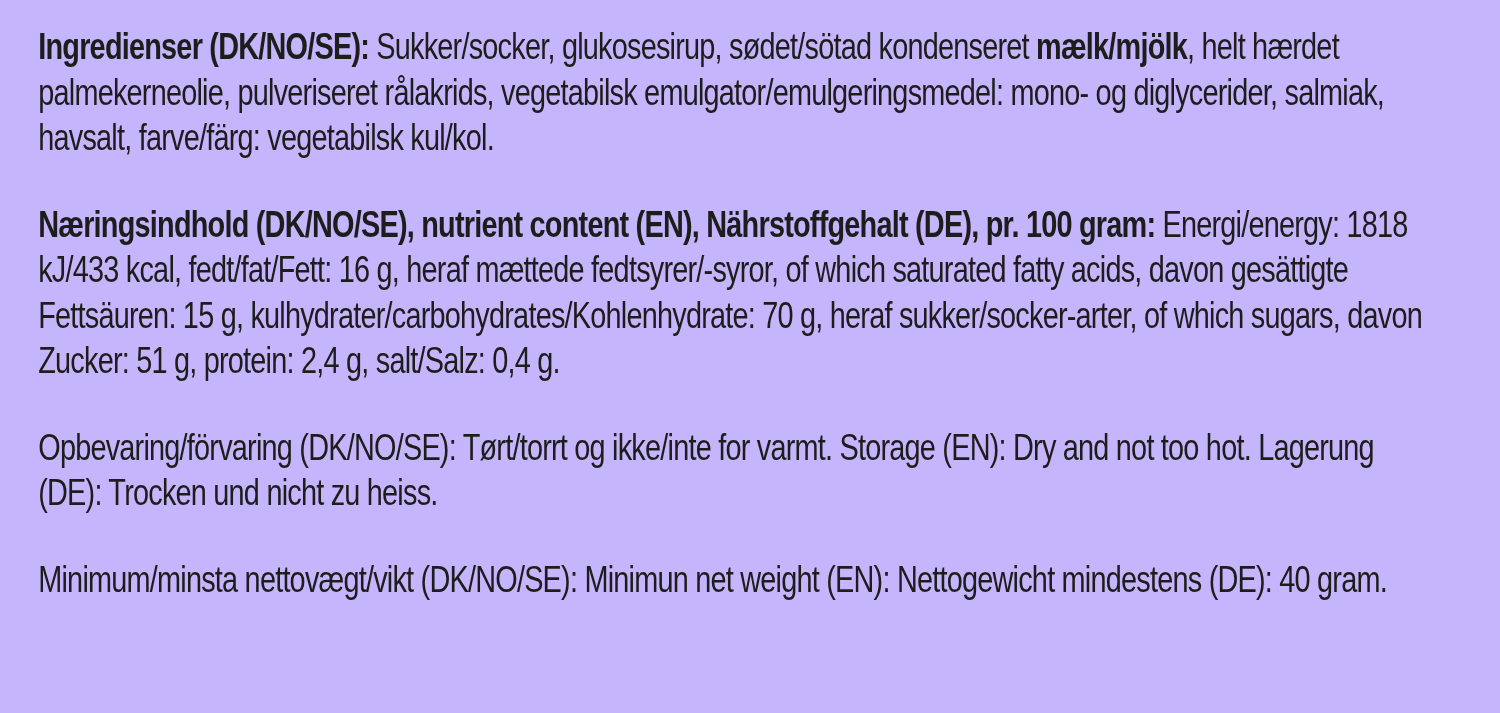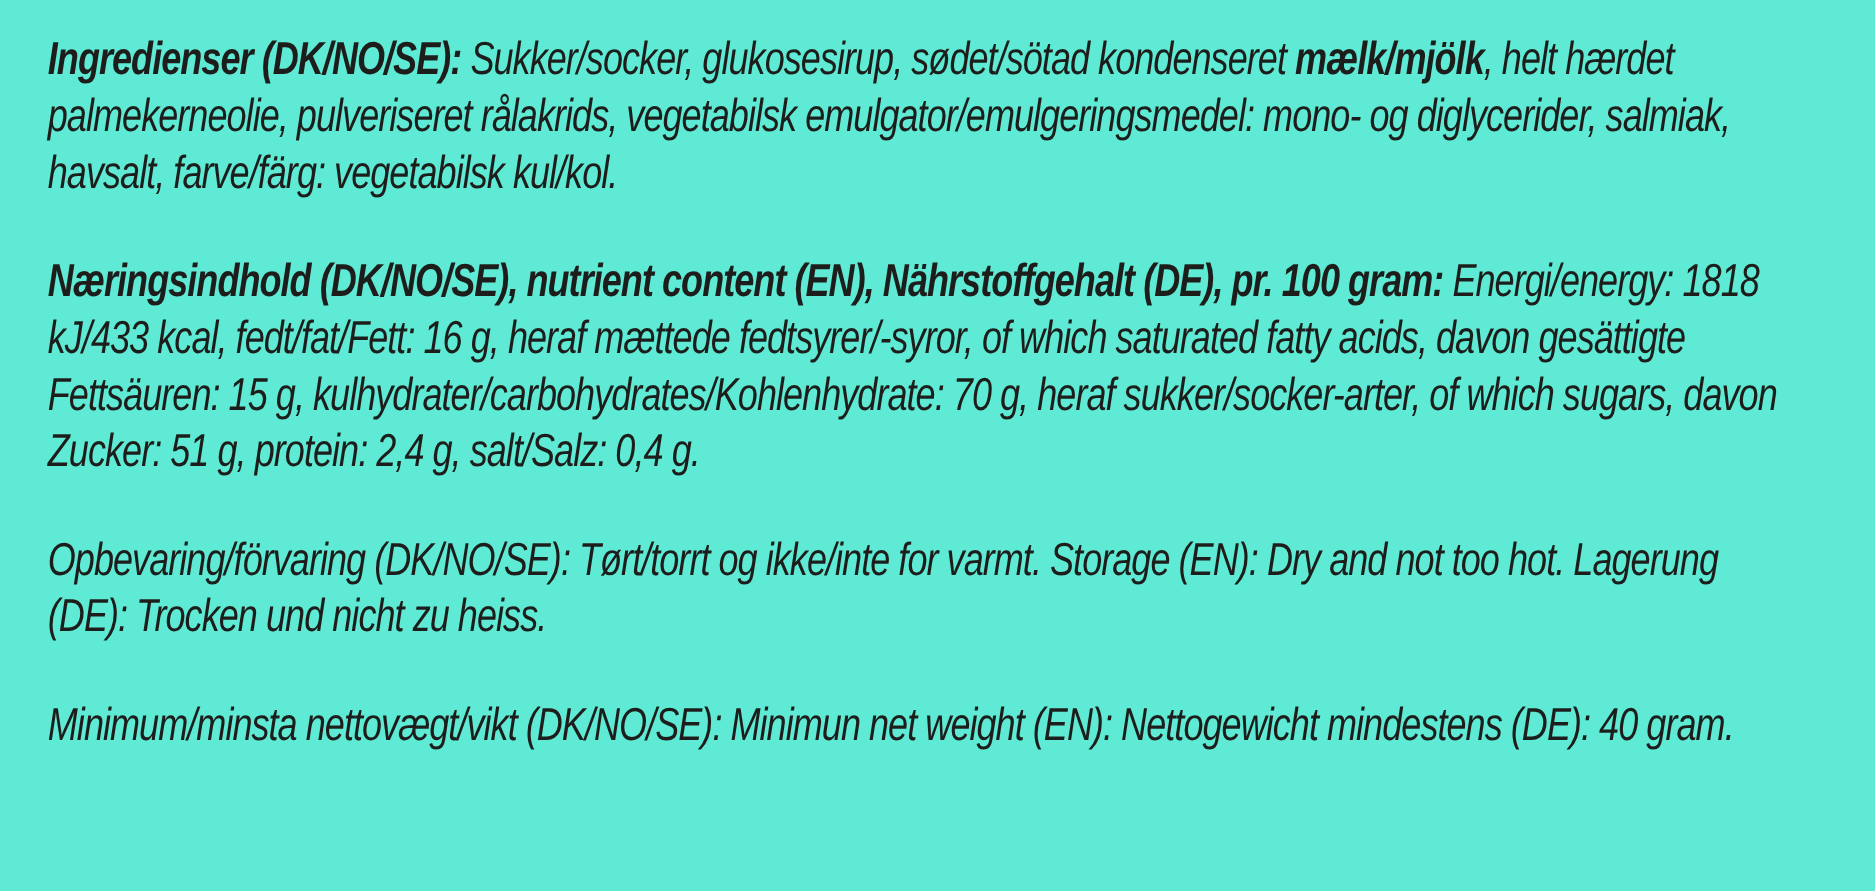--- a/index.html
+++ b/index.html
@@ -32,21 +32,21 @@
   .label-text p {
     margin: 0 0 41px 0;
   }
   .seg-bold {
     font-weight: 700;
   }
 </style>
 </head>
 <body style="background: rgb(251, 248, 229);">
 
-<div class="page" style="background: #5eead4; font-style: italic;">
+<div class="page" style="background: #c4b5fd;">
   <div class="label-text" style="color: rgb(29, 29, 27);">
     <div id="paragraphs-root">
         <p><span class="seg-bold">Ingredienser (DK/NO/SE): </span><span class="seg-regular">Sukker/socker, glukosesirup, sødet/sötad kondenseret </span><span class="seg-bold">mælk/mjölk</span><span class="seg-regular">, helt hærdet palmekerneolie, pulveriseret rålakrids, vegetabilsk emulgator/emulgeringsmedel: mono- og diglycerider, salmiak, havsalt, farve/färg: vegetabilsk kul/kol.</span></p>
         <p><span class="seg-bold">Næringsindhold (DK/NO/SE), nutrient content (EN), Nährstoffgehalt (DE), pr. 100 gram: </span><span class="seg-regular">Energi/energy: 1818 kJ/433 kcal, fedt/fat/Fett: 16 g, heraf mættede fedtsyrer/-syror, of which saturated fatty acids, davon gesättigte Fettsäuren: 15 g, kulhydrater/carbohydrates/Kohlenhydrate: 70 g, heraf sukker/socker-arter, of which sugars, davon Zucker: 51 g, protein: 2,4 g, salt/Salz: 0,4 g.</span></p>
         <p><span class="seg-regular">Opbevaring/förvaring (DK/NO/SE): Tørt/torrt og ikke/inte for varmt. Storage (EN): Dry and not too hot. Lagerung (DE): Trocken und nicht zu heiss.</span></p>
         <p><span class="seg-regular">Minimum/minsta nettovægt/vikt (DK/NO/SE): Minimun net weight (EN): Nettogewicht mindestens (DE): 40 gram.</span></p>
       </div>
   </div>
 </div>
 

